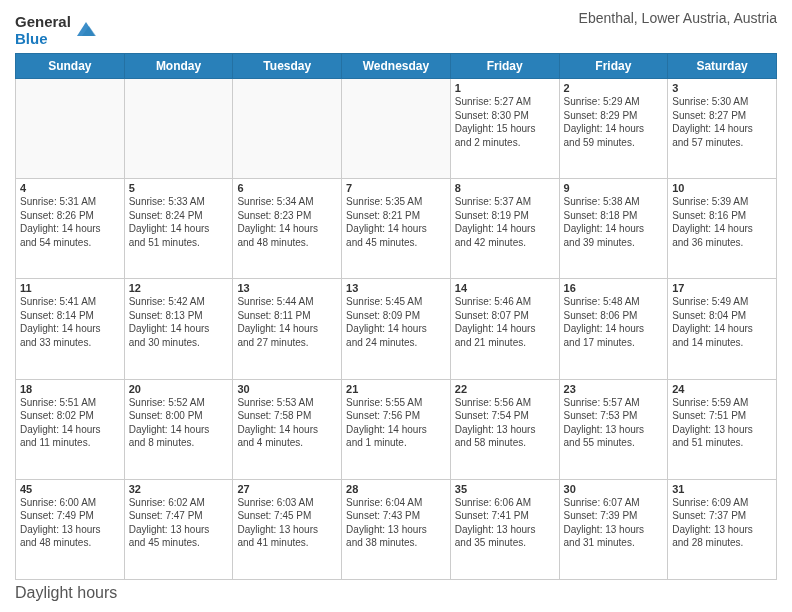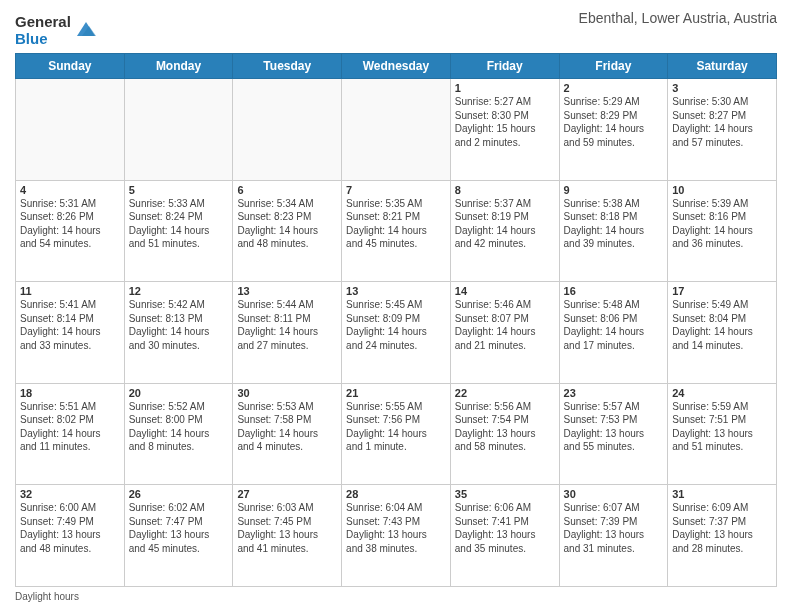--- a/index.html
+++ b/index.html
@@ -99,21 +99,21 @@
       display: block;
       margin-bottom: 1px;
     }
     .day-info {
       font-size: 10px;
       color: #444;
       line-height: 1.35;
     }
     .footer {
       margin-top: 4px;
-      font-size: 10px;
+      font-size: 16px;
       color: #555;
     }
   </style>
 </head>
 <body>
 
 <div class="page">
   <div class="header">
     <div class="logo">
       <div class="logo-text">
@@ -246,25 +246,25 @@
             <span class="day-number">23</span>
             <div class="day-info">Sunrise: 5:57 AM<br>Sunset: 7:53 PM<br>Daylight: 13 hours<br>and 55 minutes.</div>
           </td>
           <td class="has-day">
             <span class="day-number">24</span>
             <div class="day-info">Sunrise: 5:59 AM<br>Sunset: 7:51 PM<br>Daylight: 13 hours<br>and 51 minutes.</div>
           </td>
         </tr>
         <tr>
           <td class="has-day">
+            <span class="day-number">45</span>
+            <div class="day-info">Sunrise: 6:00 AM<br>Sunset: 7:49 PM<br>Daylight: 13 hours<br>and 48 minutes.</div>
+          </td>
+          <td class="has-day">
             <span class="day-number">32</span>
-            <div class="day-info">Sunrise: 6:00 AM<br>Sunset: 7:49 PM<br>Daylight: 13 hours<br>and 48 minutes.</div>
-          </td>
-          <td class="has-day">
-            <span class="day-number">26</span>
             <div class="day-info">Sunrise: 6:02 AM<br>Sunset: 7:47 PM<br>Daylight: 13 hours<br>and 45 minutes.</div>
           </td>
           <td class="has-day">
             <span class="day-number">27</span>
             <div class="day-info">Sunrise: 6:03 AM<br>Sunset: 7:45 PM<br>Daylight: 13 hours<br>and 41 minutes.</div>
           </td>
           <td class="has-day">
             <span class="day-number">28</span>
             <div class="day-info">Sunrise: 6:04 AM<br>Sunset: 7:43 PM<br>Daylight: 13 hours<br>and 38 minutes.</div>
           </td>

